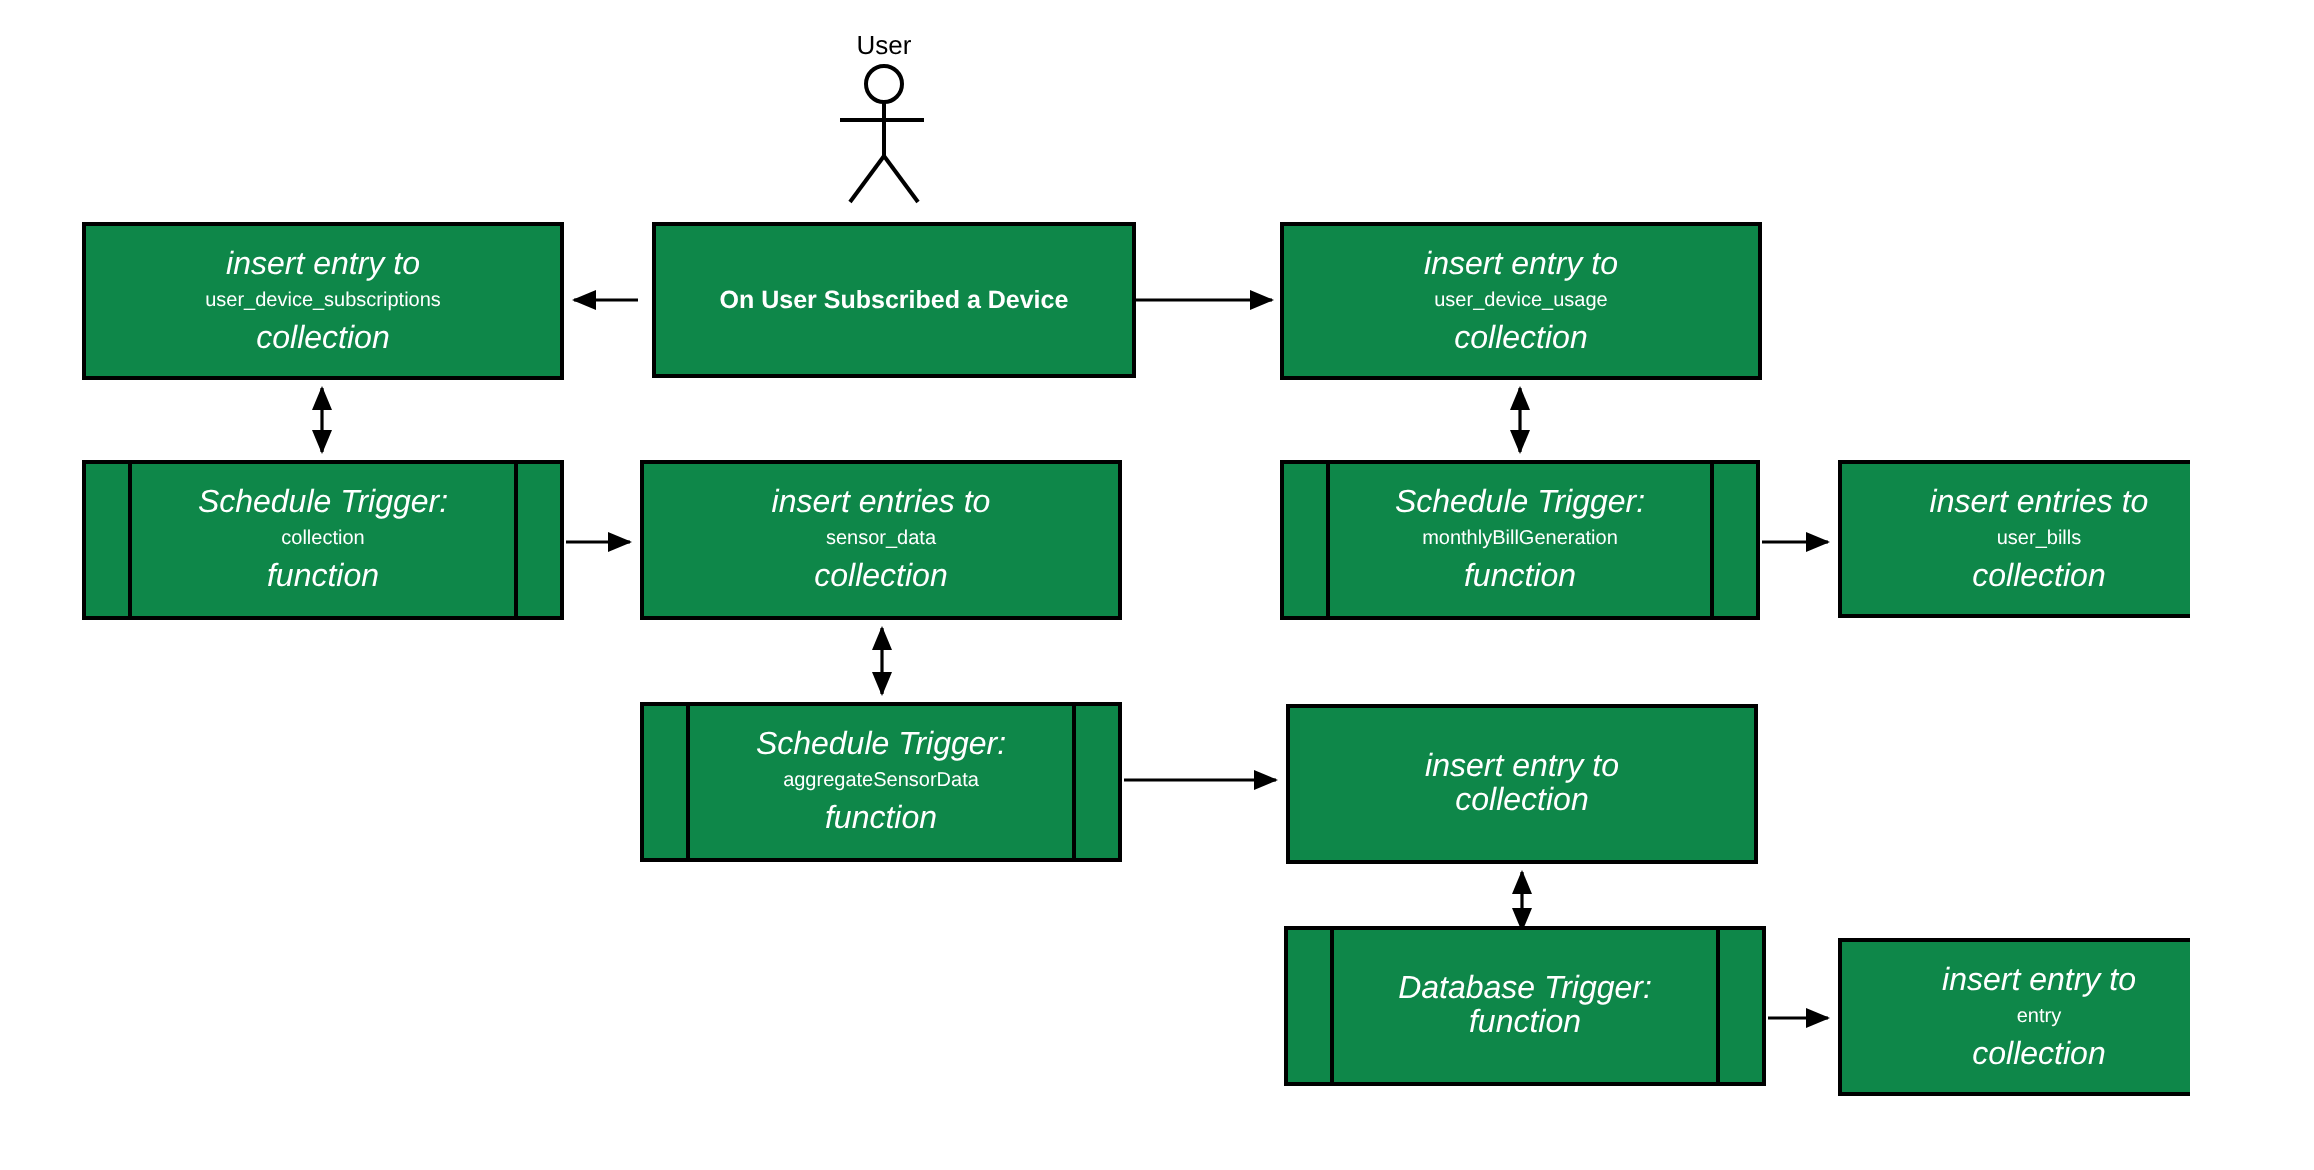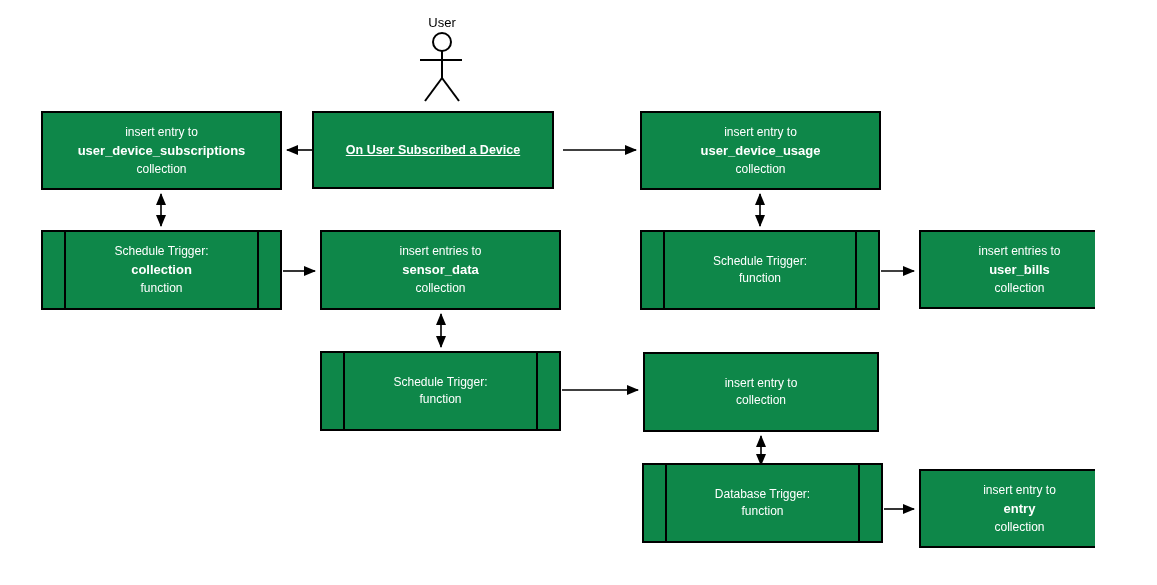--- a/index.html
+++ b/index.html
@@ -17,22 +17,22 @@
   .node {
     position:absolute;
     box-sizing:border-box;
     background:var(--node-fill);
     border:2px solid var(--node-border);
     color:var(--node-text);
     display:flex; flex-direction:column;
     align-items:center; justify-content:center;
     text-align:center;
   }
-  .node .l1, .node .l3 { font-size:12px; line-height:17px; white-space:nowrap; }
-  .node .l2 { font-size:13px; font-weight:bold; line-height:20px; white-space:nowrap; }
+  .node .l1, .node .l3 { font-size:16px; line-height:17px; white-space:nowrap;font-style:italic; }
+  .node .l2 { font-size:10px; font-weight:normal; line-height:20px; white-space:nowrap; }
   .node.event { font-weight:bold; font-size:12.5px; }
   
   .node.fn::before, .node.fn::after {
     content:""; position:absolute; top:0; bottom:0; width:2px;
     background:var(--node-border);
   }
   .node.fn::before { left:21px; }
   .node.fn::after  { right:21px; }
   .actor-label {
     position:absolute; left:412px; top:15px; width:60px;
@@ -74,21 +74,21 @@
   </svg>
 
   <div class="actor-label">User</div>
 
   <div class="node" style="left:41px; top:111px; width:241px; height:79px;">
     <div class="l1">insert entry to</div>
     <div class="l2">user_device_subscriptions</div>
     <div class="l3">collection</div>
   </div>
 
-  <div class="node event" style="left:312px; top:111px; width:242px; height:78px;text-decoration:underline;">
+  <div class="node event" style="left:326px; top:111px; width:242px; height:78px;">
     <div>On User Subscribed a Device</div>
   </div>
 
   <div class="node" style="left:640px; top:111px; width:241px; height:79px;">
     <div class="l1">insert entry to</div>
     <div class="l2">user_device_usage</div>
     <div class="l3">collection</div>
   </div>
 
   <div class="node fn" style="left:41px; top:230px; width:241px; height:80px;">
@@ -98,31 +98,33 @@
   </div>
 
   <div class="node" style="left:320px; top:230px; width:241px; height:80px;">
     <div class="l1">insert entries to</div>
     <div class="l2">sensor_data</div>
     <div class="l3">collection</div>
   </div>
 
   <div class="node fn" style="left:640px; top:230px; width:240px; height:80px;">
     <div class="l1">Schedule Trigger:</div>
+    <div class="l2">monthlyBillGeneration</div>
     <div class="l3">function</div>
   </div>
 
   <div class="node" style="left:919px; top:230px; width:201px; height:79px;">
     <div class="l1">insert entries to</div>
     <div class="l2">user_bills</div>
     <div class="l3">collection</div>
   </div>
 
   <div class="node fn" style="left:320px; top:351px; width:241px; height:80px;">
     <div class="l1">Schedule Trigger:</div>
+    <div class="l2">aggregateSensorData</div>
     <div class="l3">function</div>
   </div>
 
   <div class="node" style="left:643px; top:352px; width:236px; height:80px;">
     <div class="l1">insert entry to</div>
     <div class="l3">collection</div>
   </div>
 
   <div class="node fn" style="left:642px; top:463px; width:241px; height:80px;">
     <div class="l1">Database Trigger:</div>

